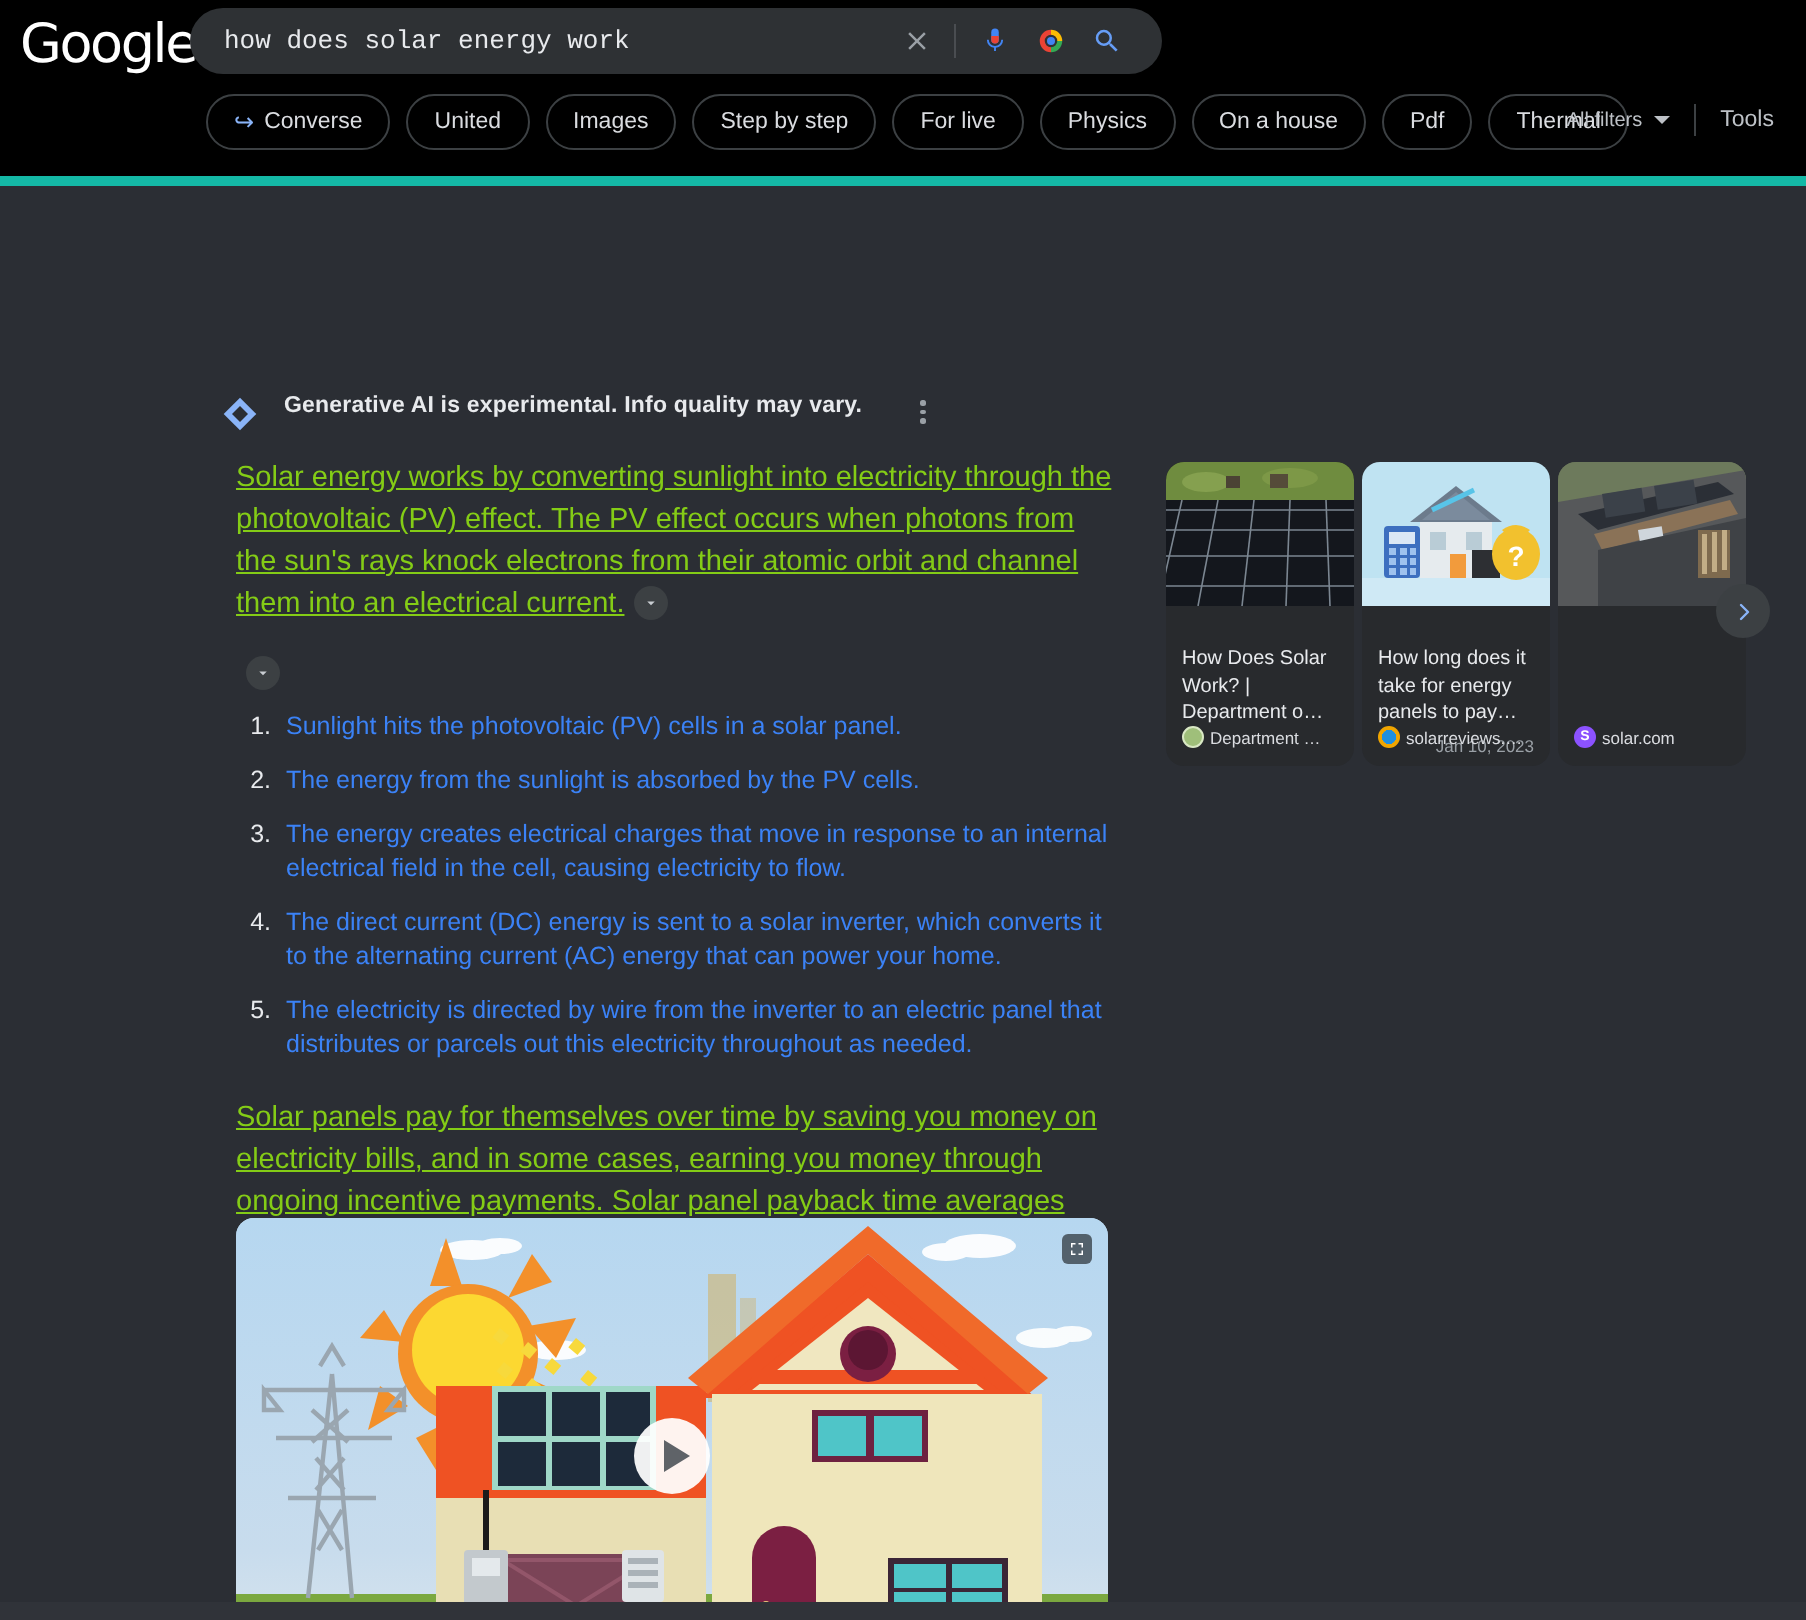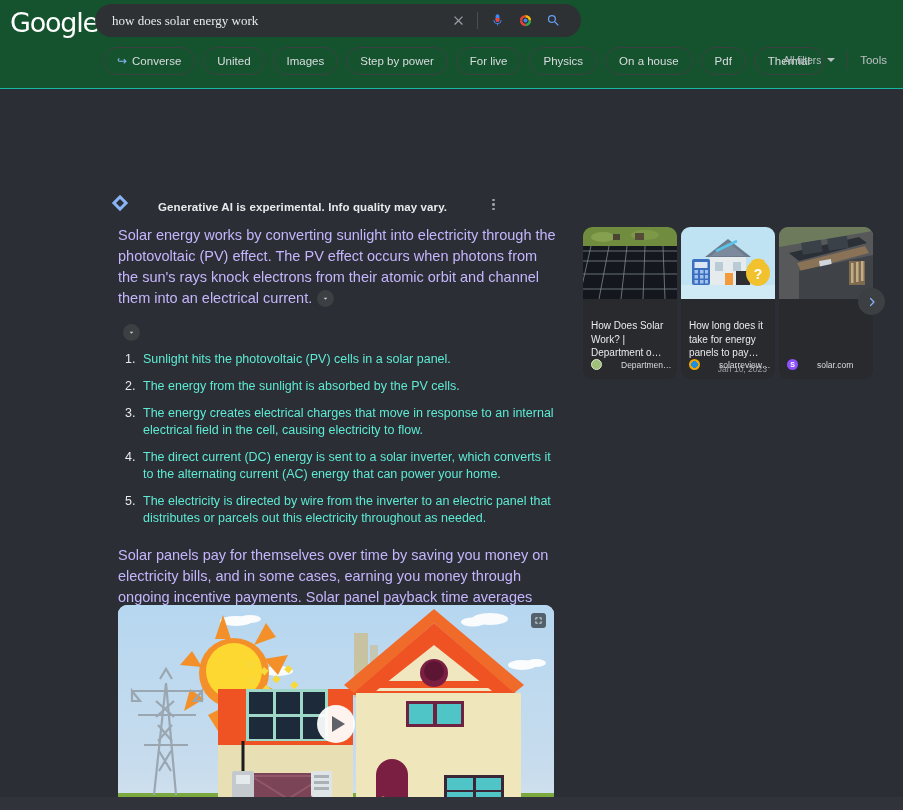--- a/index.html
+++ b/index.html
@@ -5,36 +5,36 @@
   html,body{margin:0;padding:0;}
   body{
     width:903px;height:810px;overflow:hidden;
     background:#2b2e34;
     font-family:"Liberation Sans",sans-serif;
     color:#e8eaed;
     -webkit-font-smoothing:antialiased;
   }
   
   .header{
-    position:relative;height:88px;background:#14532d;
-    border-bottom:1px solid #14b8a6;
+    position:relative;height:88px;background:#000000;
+    border-bottom:5px solid #14b8a6;
   }
   .logo{
     position:absolute;left:10px;top:7px;
     font-family:"DejaVu Sans",sans-serif;
     font-size:27px;letter-spacing:-1.2px;color:#ffffff;
     font-weight:400;
   }
   .searchbar{
     position:absolute;left:95px;top:4px;width:486px;height:33px;
     background:#2e3134;border-radius:24px;display:flex;align-items:center;
   }
   .searchbar input{
     flex:1;background:transparent;border:none;outline:none;
-    color:#e8eaed;font-size:13px;font-family:Liberation Serif, serif;
+    color:#e8eaed;font-size:13px;font-family:Liberation Mono, monospace;
     padding-left:17px;
   }
   .sb-icons{display:flex;align-items:center;gap:0;padding-right:14px;}
   .sb-icon{width:28px;height:28px;display:flex;align-items:center;justify-content:center;cursor:pointer;}
   .sb-div{width:1px;height:17px;background:#4a4d51;margin:0 5px;}
   
   .chips{position:absolute;left:103px;top:47px;display:flex;gap:8px;align-items:center;}
   .chip{
     height:26px;padding:0 13px;border:1px solid #3c4043;border-radius:14px;
     display:flex;align-items:center;gap:5px;
@@ -42,56 +42,56 @@
   }
   .chip .arrow{color:#8ab4f8;font-size:12px;}
   .hdr-right{position:absolute;right:16px;top:52px;display:flex;align-items:center;gap:0;}
   .allfilters{font-size:10px;color:#bdc1c6;display:flex;align-items:center;gap:6px;cursor:pointer;padding-right:12px;justify-content:flex-end;}
   .hr-div{width:1px;height:16px;background:#3c4043;}
   .tools{font-size:11.5px;color:#bdc1c6;cursor:pointer;padding-left:12px;}
   .caret{width:0;height:0;border-left:4px solid transparent;border-right:4px solid transparent;border-top:4px solid #bdc1c6;}
 
   
   .main{position:relative;height:722px;}
-  .ai-head{position:absolute;left:110px;top:104px;display:flex;align-items:flex-end;gap:28px;}
+  .ai-head{position:absolute;left:110px;top:104px;display:flex;align-items:flex-start;gap:12px;}
   .sparkle{width:20px;height:20px;}
   .ai-head-txt{font-size:11.5px;font-weight:bold;color:#e8eaed;letter-spacing:.1px;}
   .kebab{margin-left:14px;display:flex;flex-direction:column;gap:2px;cursor:pointer;padding:3px;}
   .kebab i{width:2.5px;height:2.5px;border-radius:50%;background:#9aa0a6;display:block;}
 
   .content{position:absolute;left:118px;top:136px;width:440px;}
-  .para{font-size:14.5px;line-height:21px;color:#c4b5fd;margin:0 0 16px 0;}
+  .para{font-size:14.5px;line-height:21px;color:#84cc16;margin:0 0 16px 0;text-decoration:underline;}
   .bold-h{font-size:13px;font-weight:bold;color:#e8eaed;margin:0 0 9px 0;}
   .chev{
     display:inline-flex;align-items:center;justify-content:center;
     width:17px;height:17px;border-radius:50%;background:#3c4043;
     vertical-align:middle;margin-left:5px;cursor:pointer;position:relative;top:-1px;
   }
   .chev svg{display:block;}
   ol.steps{margin:0 0 18px 0;padding:0 0 0 21px;}
   ol.steps li{
-    font-size:12.5px;line-height:17px;color:#5eead4;margin-bottom:10px;padding-left:4px;
+    font-size:12.5px;line-height:17px;color:#3b82f6;margin-bottom:10px;padding-left:4px;
   }
   ol.steps li::marker{color:#e8eaed;}
   .video-intro{font-size:14.5px;line-height:21px;color:#e8eaed;margin:0 0 12px 0;}
 
   
   .cards{position:absolute;left:583px;top:138px;display:flex;gap:4px;overflow:hidden;width:320px;}
   .card{
     width:94px;flex:0 0 94px;background:#282a2d;border-radius:9px;overflow:hidden;cursor:pointer;
     height:152px;position:relative;
   }
   .card-img{height:72px;width:100%;position:relative;overflow:hidden;}
   .card-body{padding:20px 8px 0 8px;}
   .card-title{
     font-size:10px;line-height:13.5px;color:#e8eaed;
     display:-webkit-box;-webkit-line-clamp:3;-webkit-box-orient:vertical;overflow:hidden;
   }
   .card-date{font-size:8.5px;color:#9aa0a6;margin-top:4px;text-align:right;}
-  .card-src{position:absolute;bottom:9px;left:8px;display:flex;align-items:center;gap:19px;width:82px;}
+  .card-src{position:absolute;bottom:9px;left:8px;display:flex;align-items:center;gap:3px;width:82px;}
   .fav{width:11px;height:11px;border-radius:50%;flex:0 0 11px;}
   .src-txt{font-size:8.5px;color:#dadce0;white-space:nowrap;overflow:hidden;text-overflow:ellipsis;}
   .card-next{
     position:absolute;left:858px;top:199px;width:27px;height:27px;border-radius:50%;
     background:#3c4043;display:flex;align-items:center;justify-content:center;cursor:pointer;z-index:5;
   }
 
   
   .video-card{
     position:absolute;left:118px;top:516px;width:436px;background:#282a2d;
@@ -158,21 +158,21 @@
       <span class="arrow">↪</span>
       <span>Converse</span>
     </div>
     <div class="chip">
         <span>United</span>
       </div>
     <div class="chip">
         <span>Images</span>
       </div>
     <div class="chip">
-        <span>Step by power</span>
+        <span>Step by step</span>
       </div>
     <div class="chip">
         <span>For live</span>
       </div>
     <div class="chip">
         <span>Physics</span>
       </div>
     <div class="chip">
         <span>On a house</span>
       </div>

